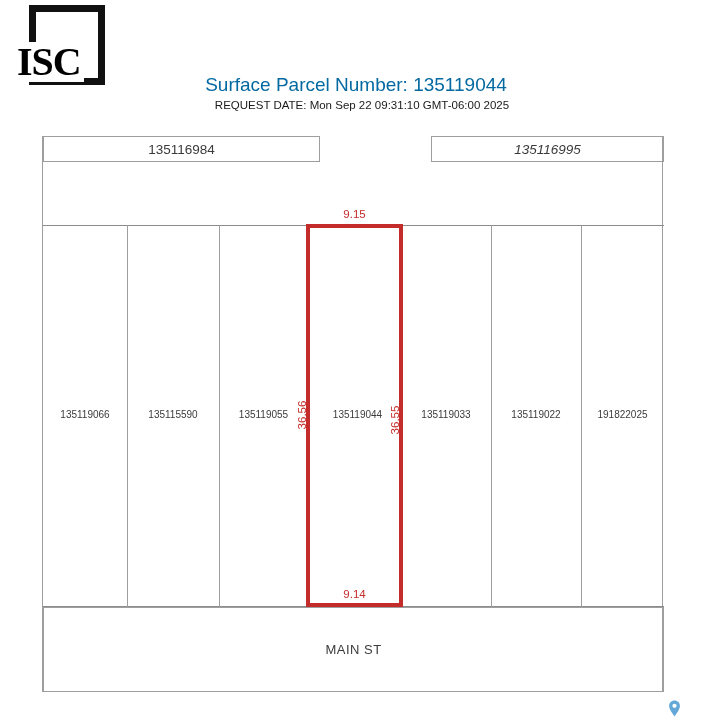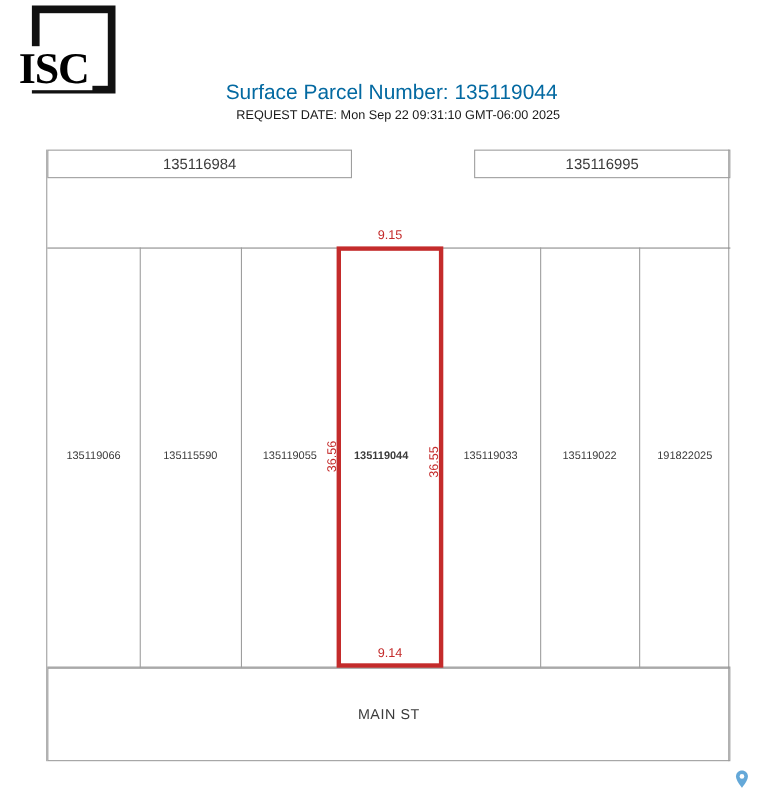--- a/index.html
+++ b/index.html
@@ -29,21 +29,21 @@
   .req-date{position:absolute;left:0;top:99px;width:712px;text-align:center;
     font-size:11.5px;color:#1a1a1a;padding-left:12px;}
 
   
   .map{position:absolute;left:42px;top:136px;width:621px;height:556px;
     border-left:1px solid var(--line);border-right:1px solid var(--line);}
   .north-box{position:absolute;top:0;height:26px;border:1px solid var(--line);
     display:flex;align-items:center;justify-content:center;
     font-size:13.5px;color:var(--label);}
   .north-1{left:0;width:277px;}
-  .north-2{left:388px;width:233px;}
+  .north-2{left:388px;width:233px;font-style:italic;}
 
   .row-block{position:absolute;left:0;top:89px;width:621px;height:382px;
     border-top:1px solid var(--line-strong);border-bottom:1px solid var(--line-strong);}
   .vline{position:absolute;top:89px;height:382px;width:1px;background:var(--line);}
 
   .cell-label{position:absolute;top:271px;height:16px;line-height:16px;
     text-align:center;font-size:10px;color:var(--label);z-index:5;}
 
   .sel-box{position:absolute;left:263px;top:88px;width:97px;height:383px;
     border:4px solid var(--highlight);background:transparent;z-index:4;}
@@ -92,21 +92,21 @@
     <div class="vline" style="left:84px;"></div>
     <div class="vline" style="left:176px;"></div>
     <div class="vline" style="left:265px;"></div>
     <div class="vline" style="left:358px;"></div>
     <div class="vline" style="left:448px;"></div>
     <div class="vline" style="left:538px;"></div>
 
     <div class="cell-label" style="left:0;width:84px;">135119066</div>
     <div class="cell-label" style="left:84px;width:92px;">135115590</div>
     <div class="cell-label" style="left:176px;width:89px;">135119055</div>
-    <div class="cell-label" style="left:257px;width:93px;font-weight:bold;">135119044</div>
+    <div class="cell-label" style="left:268px;width:93px;">135119044</div>
     <div class="cell-label" style="left:358px;width:90px;text-align:center;">135119033</div>
     <div class="cell-label" style="left:448px;width:90px;">135119022</div>
     <div class="cell-label" style="left:538px;width:83px;">191822025</div>
 
     <div class="sel-box"></div>
     <div class="dim dim-top">9.15</div>
     <div class="dim dim-bottom">9.14</div>
     <div class="dim dim-left">36.56</div>
     <div class="dim dim-right">36.55</div>
 

